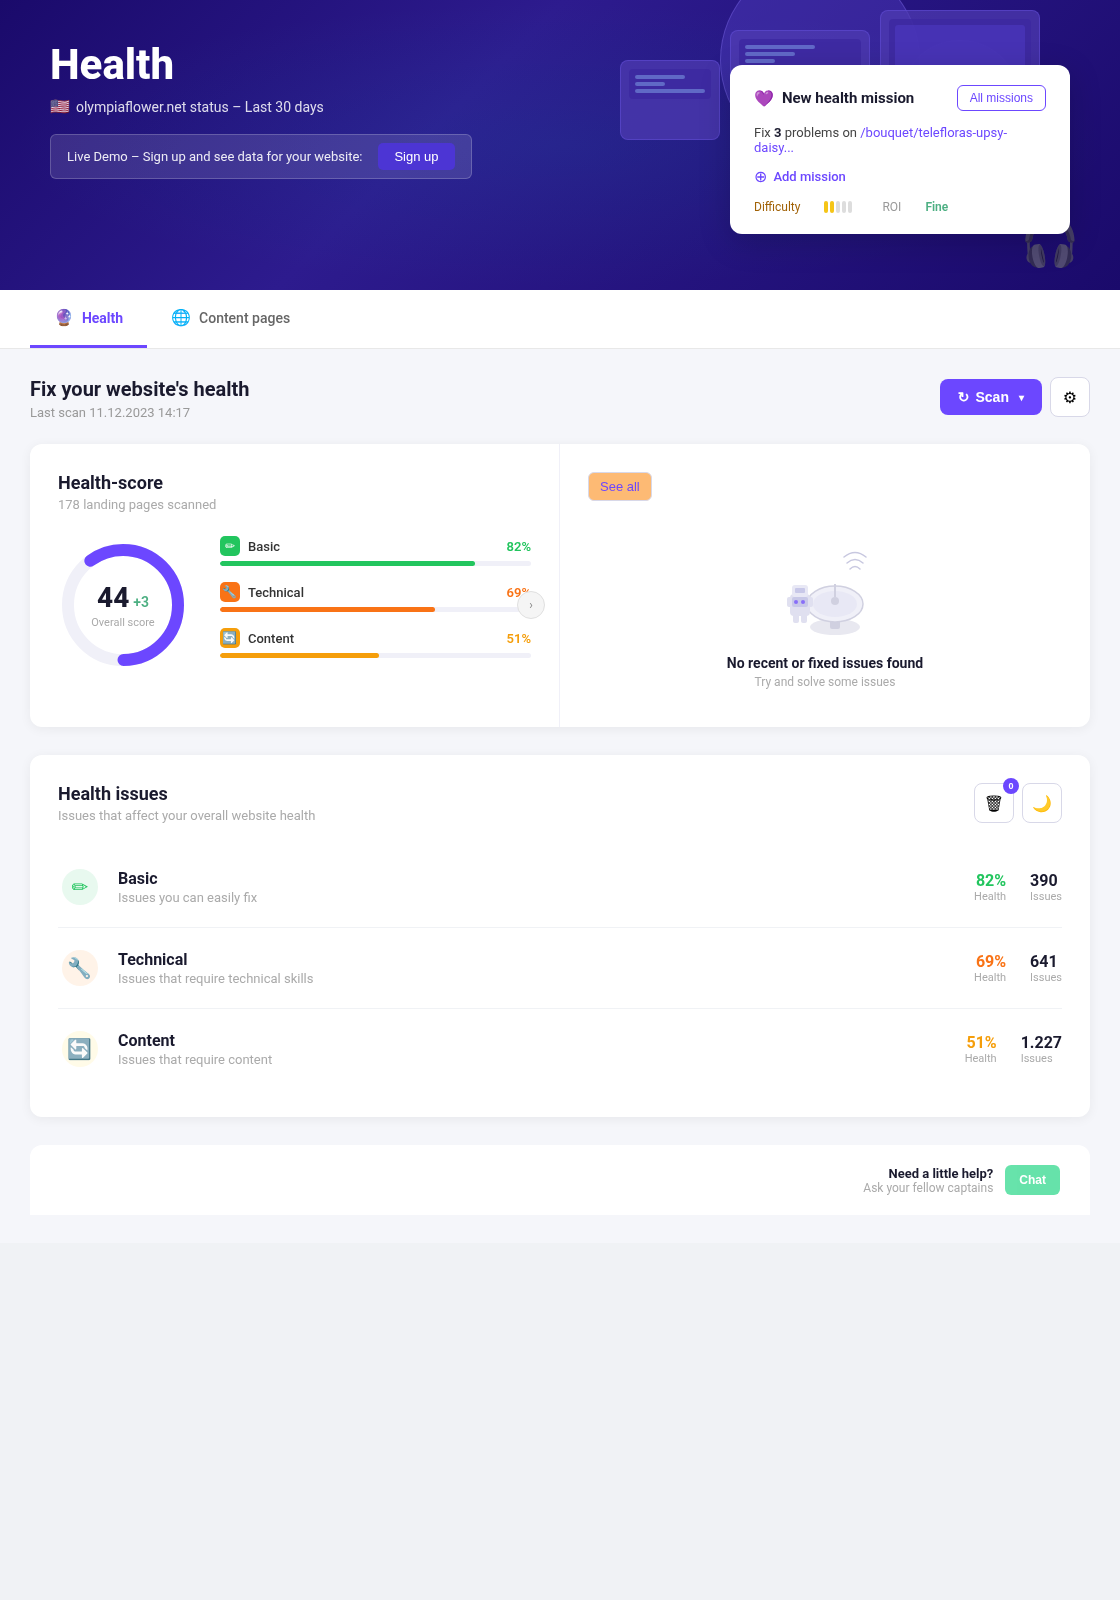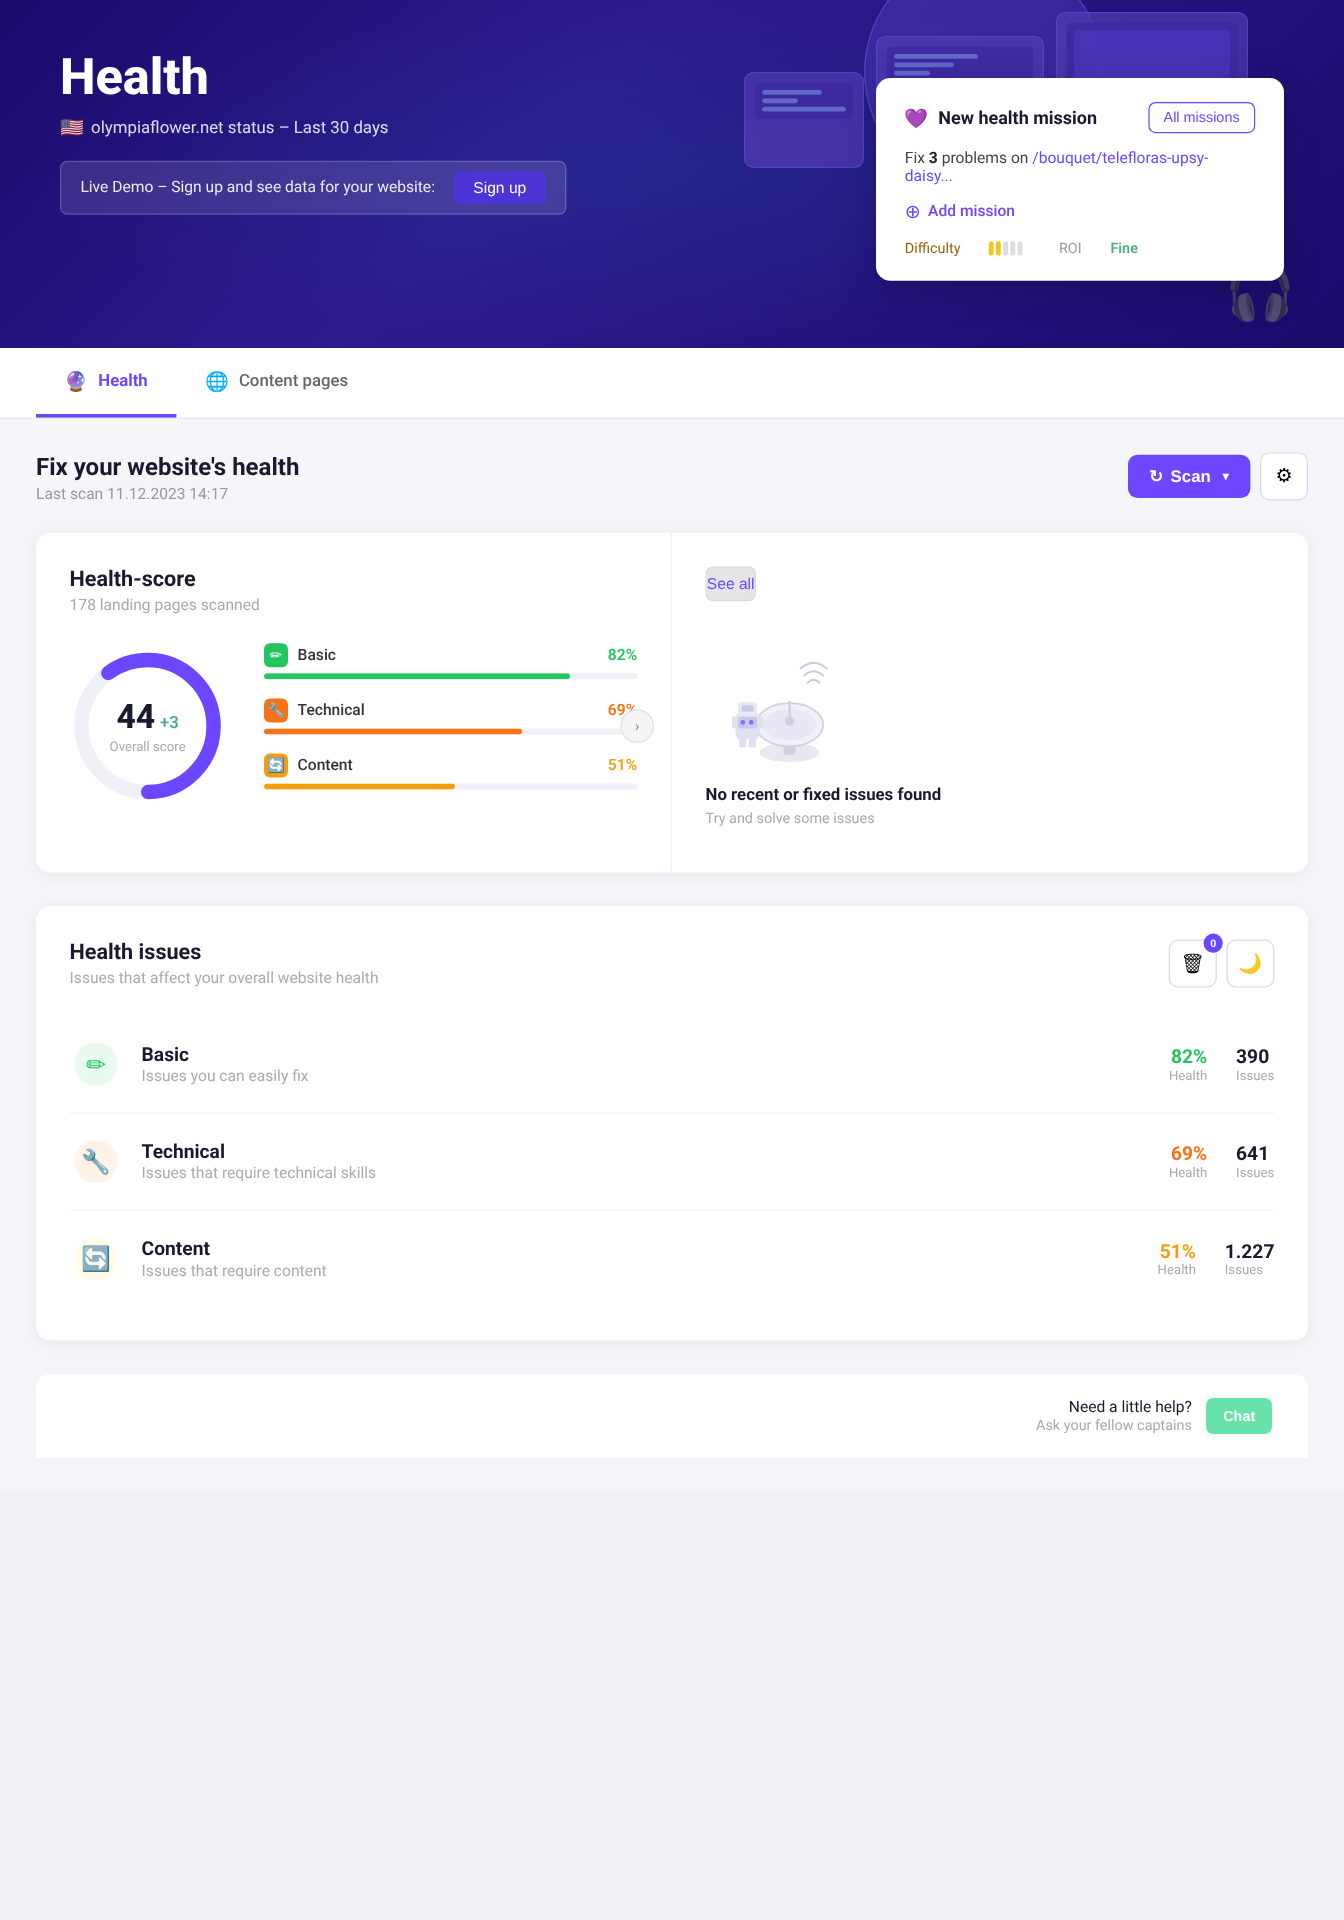--- a/index.html
+++ b/index.html
@@ -230,34 +230,34 @@
     }
     .icon-green { background: #22c55e; }
     .bar-track {
       height: 5px; background: #f0f0f8; border-radius: 10px; overflow: hidden;
     }
     .bar-fill { height: 100%; border-radius: 10px; }
 
     
     .see-all-btn {
       border: 1.5px solid #d8d8e8;
-      background: #e5e5e5;
+      background: #fdba74;
       color: #6c47ff;
       border-radius: 6px;
-      padding: 6px 0;
+      padding: 6px 11px;
       font-size: 13px;
       cursor: pointer;
       font-weight: 500;
     }
     .issues-header {
       display: flex; align-items: flex-start; justify-content: space-between;
       margin-bottom: 8px;
     }
     .empty-state {
-      display: flex; flex-direction: column; align-items: flex-start;
+      display: flex; flex-direction: column; align-items: center;
       padding: 30px 0 10px;
     }
     .satellite-img {
       width: 120px; height: 100px;
       margin-bottom: 16px;
     }
     .empty-title { font-size: 14px; font-weight: 700; color: #1a1a2e; margin-bottom: 4px; }
     .empty-sub { font-size: 12px; color: #aaa; }
 
     
@@ -327,21 +327,21 @@
 
     
     .bottom-help {
       background: #fff;
       border-radius: 12px 12px 0 0;
       padding: 20px 30px;
       display: flex; align-items: center; justify-content: flex-end;
       gap: 12px;
     }
     .help-text { text-align: right; }
-    .help-title { font-size: 13px; font-weight: 400; color: #1a1a2e; }
+    .help-title { font-size: 13px; font-weight: 700; color: #1a1a2e; }
     .help-sub { font-size: 12px; color: #aaa; margin-left: 12px; }
     .help-btn {
       background: #4cde9c;
       border: none; border-radius: 6px;
       padding: 8px 14px;
       font-size: 12px; font-weight: 600;
       cursor: pointer; color: #fff;
       opacity: 0.85;
     }
 

